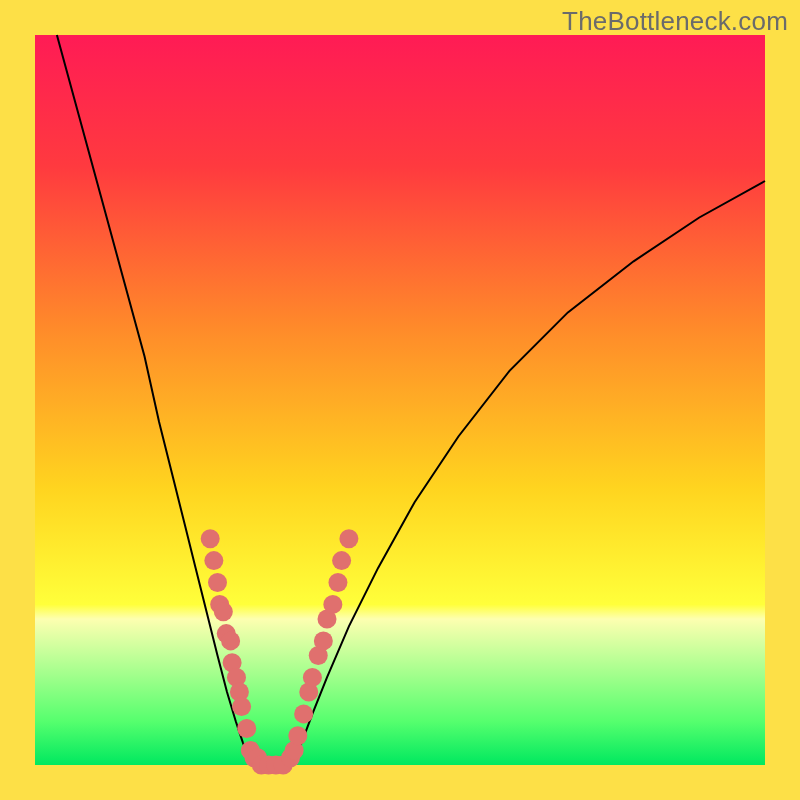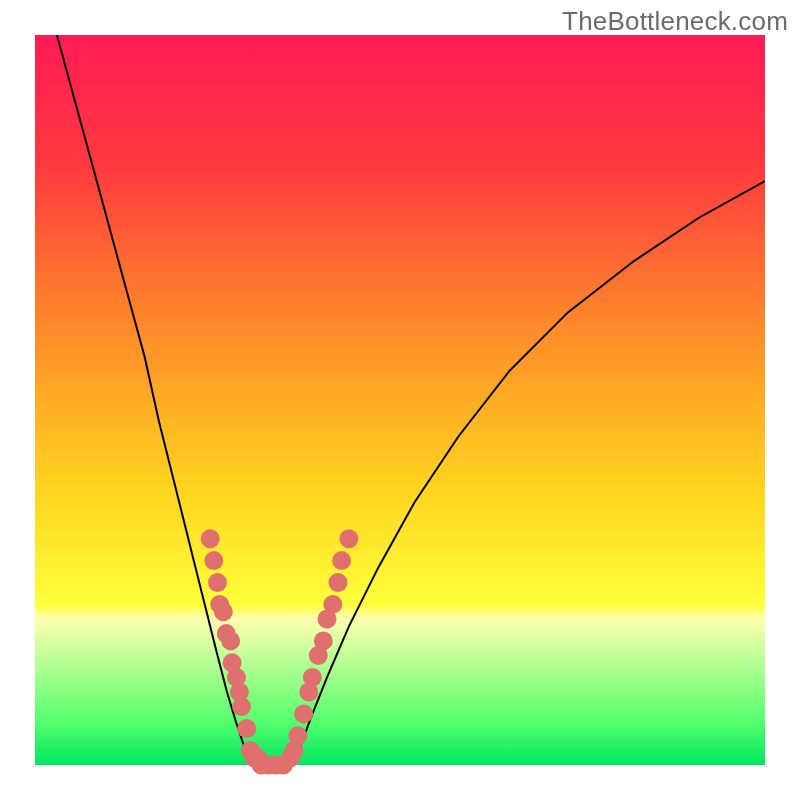--- a/index.html
+++ b/index.html
@@ -10,21 +10,21 @@
     background: #000;
     overflow: hidden;
     font-family: Arial, Helvetica, sans-serif;
   }
   .frame {
     position: absolute;
     left: 0;
     top: 0;
     width: 800px;
     height: 800px;
-    background: #ffffff;
+    background: #fde047;
   }
   .plot-area {
     position: absolute;
     left: 35px;
     top: 35px;
     width: 730px;
     height: 730px;
     
   }
   .watermark {

